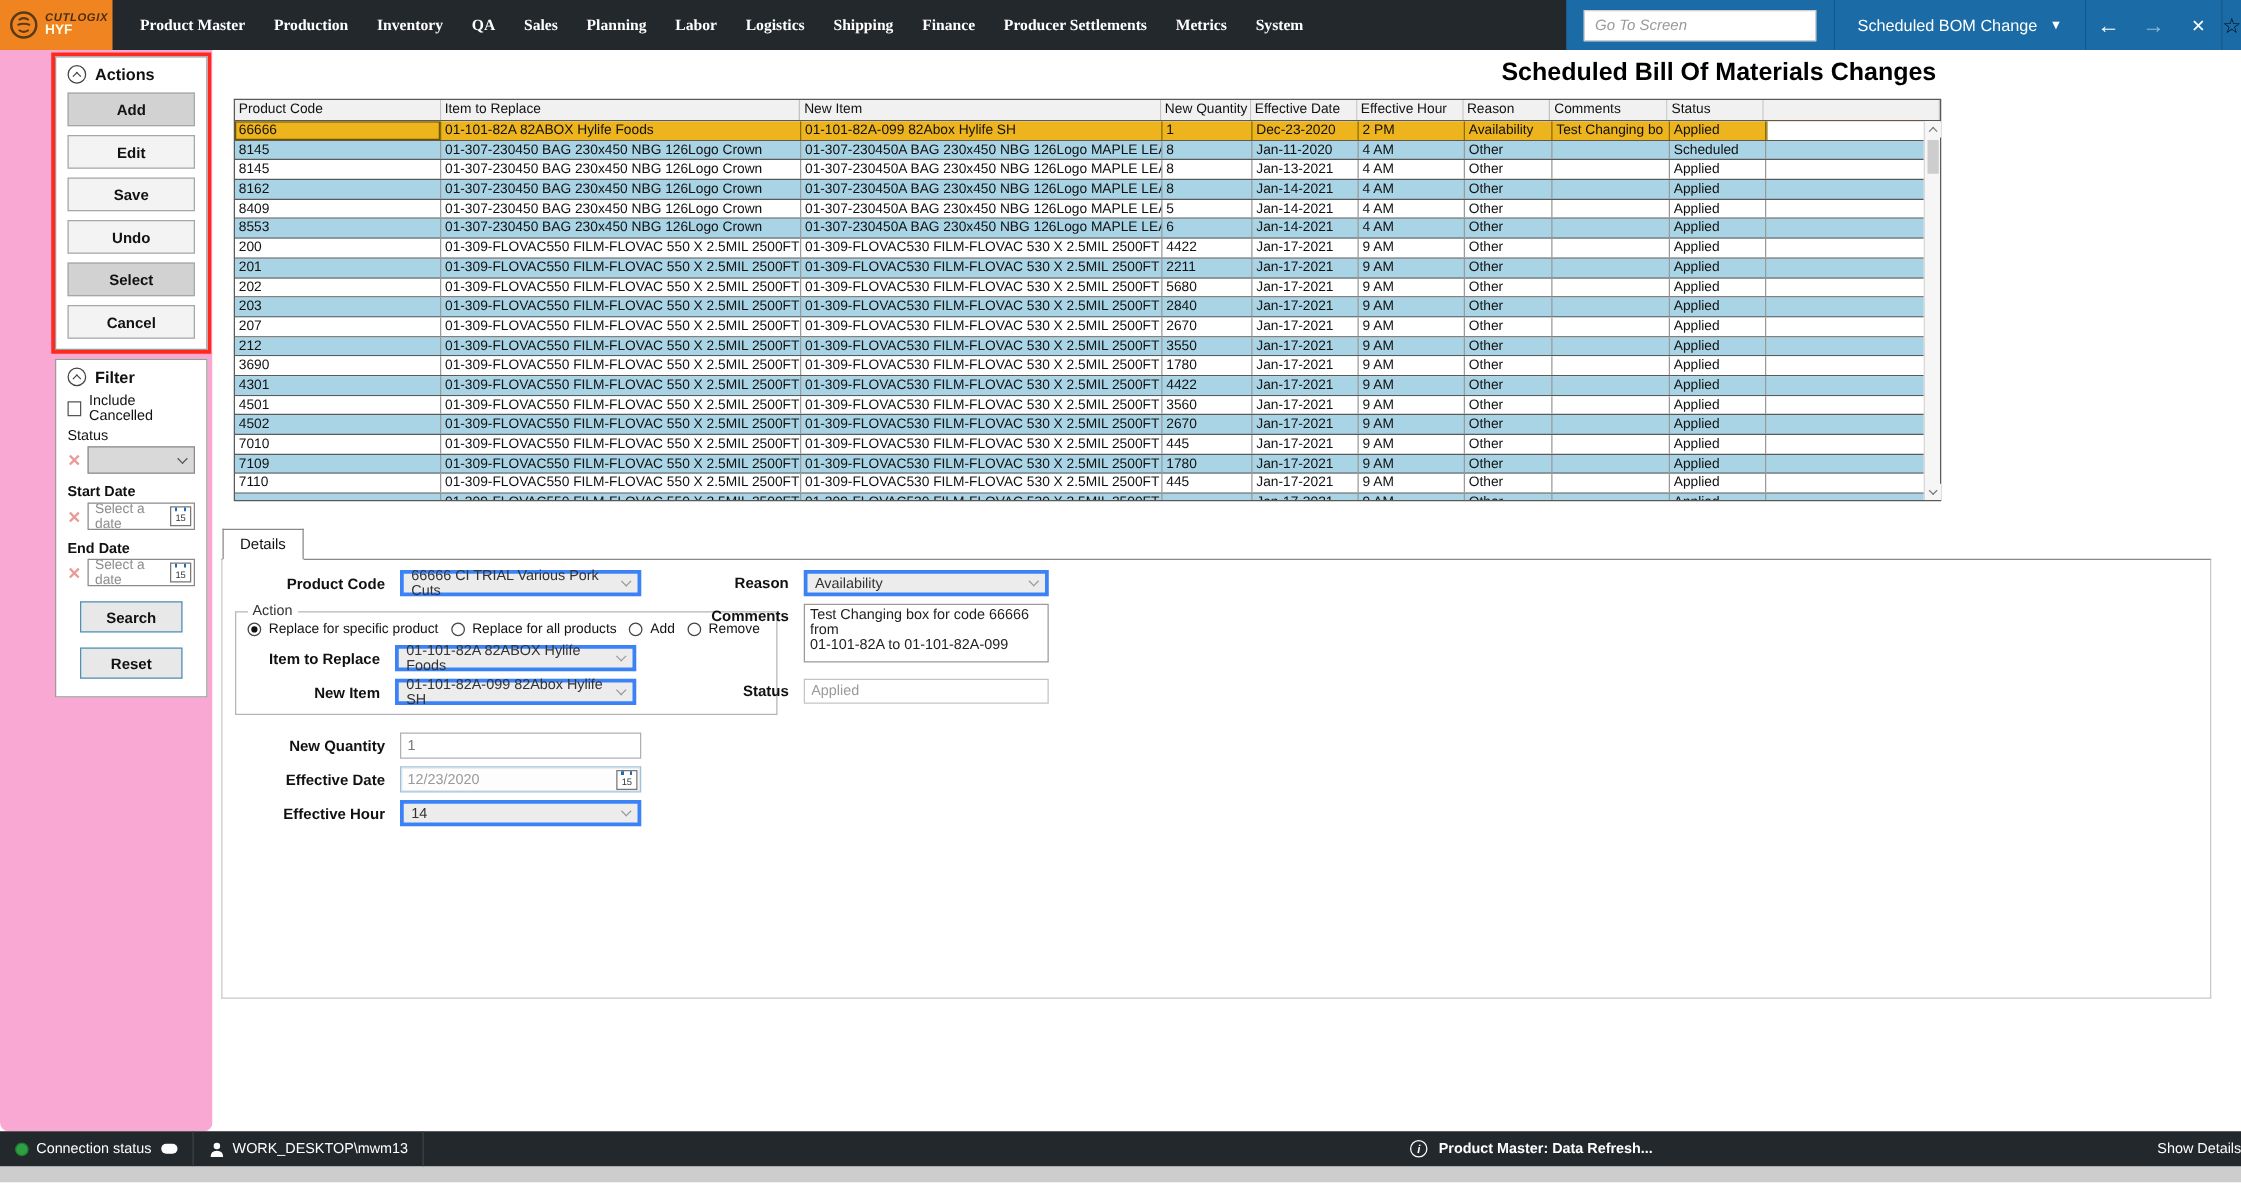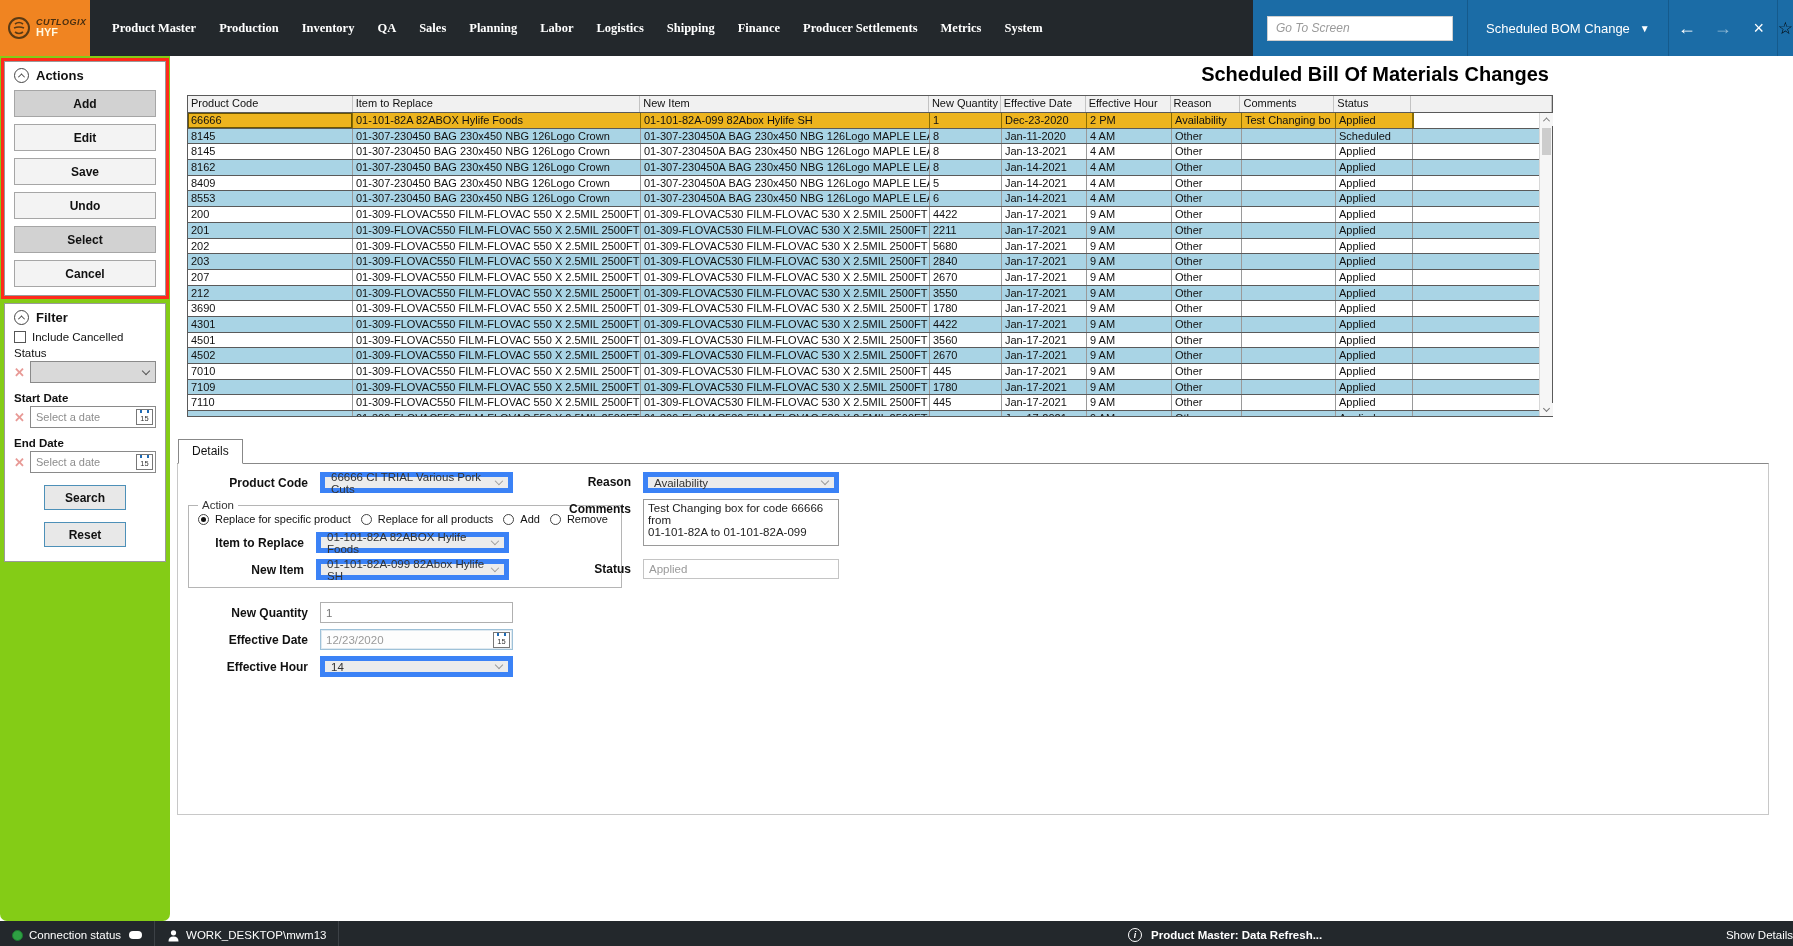--- a/index.html
+++ b/index.html
@@ -1,40 +1,40 @@
 <!DOCTYPE html>
 <html><head>
 <meta charset="utf-8">
 <style>
   * { margin:0; padding:0; box-sizing:border-box; }
   html,body { width:1793px; height:946px; overflow:hidden; font-family:"Liberation Sans", sans-serif; background:#fff; }
 
   
-  .topbar { height:56px; background:#23282C; display:flex; align-items:stretch; }
+  .topbar { height:40px; background:#23282C; display:flex; align-items:stretch; }
   .logo { width:90px; background:#F08421; display:flex; align-items:center; gap:4px; padding:0 6px; }
   .logo-ic { flex:0 0 auto; }
   .logo-text { display:flex; flex-direction:column; line-height:1.05; }
   .logo-brand { font-size:9px; font-weight:bold; font-style:italic; color:#4a2f10; letter-spacing:.5px; }
   .logo-sub { font-size:11px; font-weight:bold; color:#fff8e0; }
   .menu { display:flex; align-items:center; gap:23px; padding-left:22px; }
   .menu-item { color:#fff; font-size:12.5px; font-weight:600; white-space:nowrap; cursor:default;font-family:Liberation Serif, serif; }
   .top-right { margin-left:auto; background:#1B6CA6; display:flex; align-items:center; padding:0 0 0 14px; }
   .goto-input { width:186px; height:25px; border:1px solid #cfcfcf; background:#fff; font-size:12px; font-style:italic; padding:0 8px; color:#333; font-family:"Liberation Sans", sans-serif; }
   .goto-input::placeholder { color:#9a9a9a; font-style:italic; }
   .screen-select { display:flex; align-items:center; gap:10px; color:#fff; font-size:13px; padding:0 18px; height:100%; border-left:1px solid #155a8c; margin-left:14px; cursor:pointer; }
   .screen-select .tri { font-size:10px; }
   .nav-icons { display:flex; align-items:center; height:100%; border-left:1px solid #155a8c; }
   .nav-icons .nico { color:#fff; font-size:18px; width:36px; text-align:center; cursor:pointer; }
   .nav-icons .dis { color:#8fb8d4; }
   .nav-star { border-left:1px solid #155a8c; height:100%; display:flex; align-items:center; }
   .nav-star .nico { font-size:17px; }
 
   
   .app-row { display:flex; height:865px; }
-  .sidebar { width:170px; background:#84cc16; flex:0 0 auto; border-radius:0 0 7px 7px; }
+  .sidebar { width:170px; background:#f9a8d4; flex:0 0 auto; border-radius:0 0 7px 7px;padding-left:40px; }
   .main { flex:1; background:#fff; position:relative; }
 
   
   .annotation { border:3px solid #FF2A1C; margin:2px 1px 4px 1px; }
   .card { background:#fff; border:1px solid #9a9a9a; padding:6px 9px 8px 9px; }
   .card2 { background:#fff; border:1px solid #9a9a9a; padding:6px 9px 14px 9px; margin:4px 4px; }
   .card-head { display:flex; align-items:center; gap:7px; margin-bottom:4px; }
   .card-title { font-size:13px; font-weight:bold; color:#111; }
   .circ { width:15px; height:15px; border:1.4px solid #444; border-radius:50%; display:flex; align-items:center; justify-content:center; }
   .chev-up { width:5px; height:5px; border-left:1.4px solid #444; border-top:1.4px solid #444; transform:rotate(45deg) translate(1px,1px); }
@@ -79,21 +79,21 @@
   .sc-dn { margin-top:auto; }
   .chev-xs-up { width:5px;height:5px;border-left:1.2px solid #777;border-top:1.2px solid #777;transform:rotate(45deg) translate(1px,1px); }
   .chev-xs-dn { width:5px;height:5px;border-right:1.2px solid #777;border-bottom:1.2px solid #777;transform:rotate(45deg); margin-top:-2px; }
 
   
   .details { margin:22px 0 0 7px; width:1592px; position:relative; }
   .tab { display:inline-block; border:1px solid #888; border-bottom:1px solid #fff; background:#fff; padding:4px 13px 5px 13px; font-size:12px; color:#111; position:relative; z-index:2; margin-left:1px; cursor:pointer; }
   .dpanel { border:1px solid #c8c8c8; border-top:1px solid #888; margin-top:-1px; height:352px; position:relative; padding-top:8px; background:#fff; }
   .frow { display:flex; align-items:center; margin:0 0 6px 10px; }
   .flab { width:120px; text-align:right; font-size:12px; font-weight:bold; color:#111; margin-right:12px; }
-  .combo-dis { width:193px; height:21px; background:#ececec; border:5px solid #3b82f6; display:flex; align-items:center; padding:0 6px; font-size:11.5px; color:#333; }
+  .combo-dis { width:193px; height:21px; background:#ececec; border:3px solid #3b82f6; display:flex; align-items:center; padding:0 6px; font-size:11.5px; color:#333; }
   .combo-dis .chev-dn { margin-left:auto; border-color:#9a9a9a; }
   .inp-w { width:193px; height:21px; background:#fff; border:1px solid #b0b0b0; font-size:11.5px; padding:0 5px; color:#777; font-family:"Liberation Sans", sans-serif; }
   .date-dis { width:193px; height:21px; background:#fdfdfd; border:1px solid #9ec1d8; box-shadow:inset 0 0 0 1px #dfe9f0; display:flex; align-items:center; padding:0 2px 0 5px; font-size:11.5px; color:#9a9a9a; }
   .date-dis .ph { flex:1; }
   .fieldset { border:1px solid #b5b5b5; width:362px; margin:0 0 10px 10px; padding:1px 7px 7px 7px; }
   .fieldset legend { font-size:11.5px; color:#333; padding:0 4px; margin-left:2px; }
   .radio-line { display:flex; align-items:center; gap:4px; font-size:11px; color:#111; white-space:nowrap; margin:1px 0 7px 2px; }
   .radio { width:11px; height:11px; border:1px solid #444; border-radius:50%; display:flex; align-items:center; justify-content:center; flex:0 0 auto; margin-right:2px; }
   .radio.on::after { content:''; width:5px; height:5px; border-radius:50%; background:#111; display:block; }
   .radio-lbl { margin-right:6px; }

